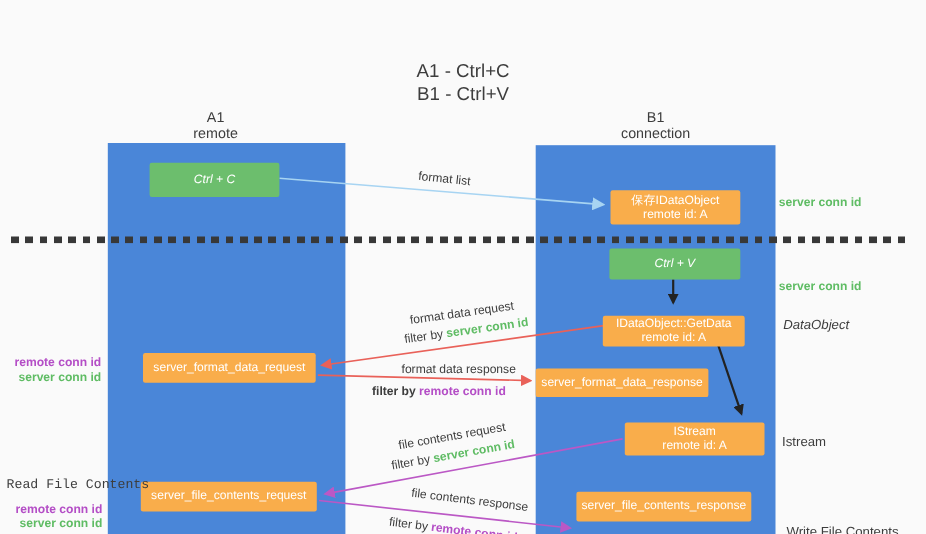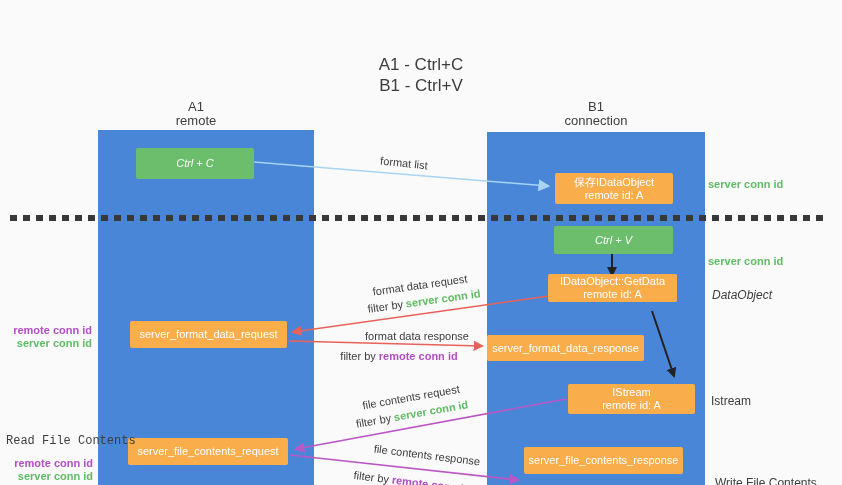--- a/index.html
+++ b/index.html
@@ -91,21 +91,21 @@
 
   <div class="node orange" style="left:555px; top:128px; width:118px; height:31px;">
     <span>保存IDataObject</span>
     <span>remote id: A</span>
   </div>
 
   <div class="node green" style="left:554px; top:181px; width:119px; height:28px;">
     <span>Ctrl + V</span>
   </div>
 
-  <div class="node orange" style="left:548px; top:229px; width:129px; height:28px;text-align:right;">
+  <div class="node orange" style="left:548px; top:242px; width:129px; height:28px;text-align:right;">
     <span>IDataObject::GetData</span>
     <span>remote id: A</span>
   </div>
 
   <div class="node orange" style="left:130px; top:276px; width:157px; height:27px;">
     <span>server_format_data_request</span>
   </div>
 
   <div class="node orange" style="left:487px; top:290px; width:157px; height:26px;">
     <span>server_format_data_response</span>
@@ -137,21 +137,21 @@
   <div class="side green-t ralign" style="left:13px; top:425px;">server conn id</div>
 
   <div class="flow" style="left:404px; top:118px; --r:6deg;">format list</div>
 
   <div class="flow" style="left:420px; top:240px; --r:-8deg;">format data request</div>
   <div class="flow" style="left:424px; top:256px; --r:-8deg;">
     <span class="pfx">filter by</span><b class="green-t">server conn id</b>
   </div>
 
   <div class="flow" style="left:417px; top:291px;">format data response</div>
-  <div class="flow" style="left:399px; top:311px;">
+  <div class="flow" style="left:399px; top:311px;font-weight:bold;">
     <span class="pfx">filter by</span><b class="purple-t">remote conn id</b>
   </div>
 
   <div class="flow" style="left:411px; top:352px; --r:-10deg;">file contents request</div>
   <div class="flow" style="left:412px; top:369px; --r:-10deg;">
     <span class="pfx">filter by</span><b class="green-t">server conn id</b>
   </div>
 
   <div class="flow" style="left:427px; top:410px; --r:7deg;">file contents response</div>
   <div class="flow" style="left:412px; top:437px; --r:7deg;">

